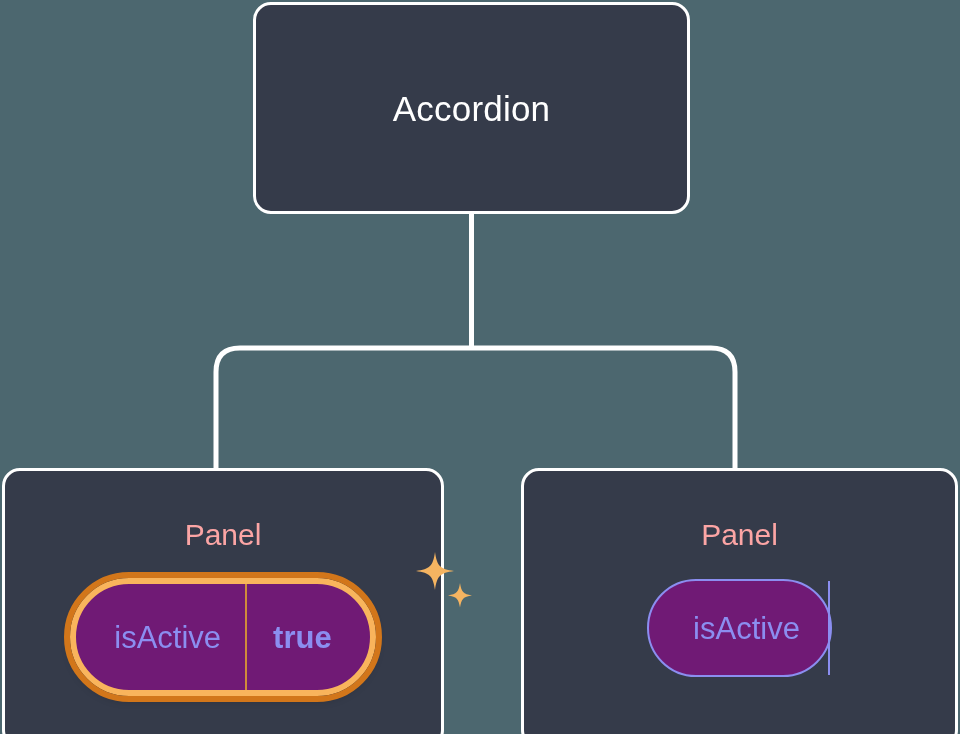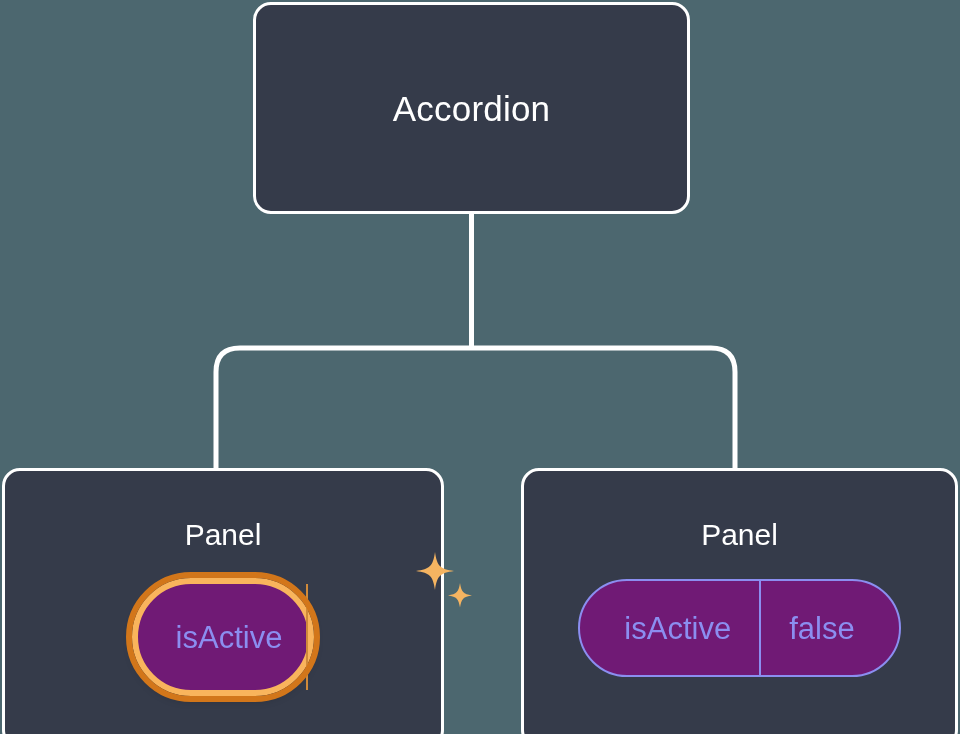--- a/index.html
+++ b/index.html
@@ -52,21 +52,21 @@
     top: 468px;
     height: 280px;           
     border-radius: 18px;
     display: block;
   }
 
   .node-panel-left  { left: 2px;   width: 442px; }
   .node-panel-right { left: 521px; width: 437px; }
 
   .node-title-panel {
-    color: #ffffff;
+    color: #fca5a5;
     font-size: 30px;
     font-weight: 400;
     text-align: center;
     line-height: 1;
     margin-top: 49px;
   }
 
   
   .pill-wrap {
     position: relative;
@@ -159,34 +159,34 @@
     <div class="node-title-root">Accordion</div>
   </div>
 
   <div class="node node-panel node-panel-left">
     <div class="node-title-panel">Panel</div>
 
     <div class="pill-wrap pill-wrap-left">
       <div class="pill pill-hl">
         <div class="pill-cell pill-key">isActive</div>
         <div class="pill-divider"></div>
+        <div class="pill-cell pill-val">true</div>
       </div>
 
       <svg class="sparkles" viewBox="0 0 62 66" aria-hidden="true">
         <path d="M22 2 C24 16 27 19 41 21 C27 23 24 26 22 40 C20 26 17 23 3 21 C17 19 20 16 22 2 Z" fill="#f5b461"></path>
         <path d="M47 33 C48.4 42 50.2 44 59 45.4 C50.2 46.8 48.4 48.6 47 57.6 C45.6 48.6 43.8 46.8 35 45.4 C43.8 44 45.6 42 47 33 Z" fill="#f5b461"></path>
       </svg>
     </div>
   </div>
 
   <div class="node node-panel node-panel-right">
     <div class="node-title-panel">Panel</div>
 
     <div class="pill-wrap pill-wrap-right">
       <div class="pill pill-plain">
         <div class="pill-cell pill-key">isActive</div>
         <div class="pill-divider"></div>
-        <div class="pill-cell pill-val">false</div>
       </div>
     </div>
   </div>
 
 </div>
 
 </body></html>

